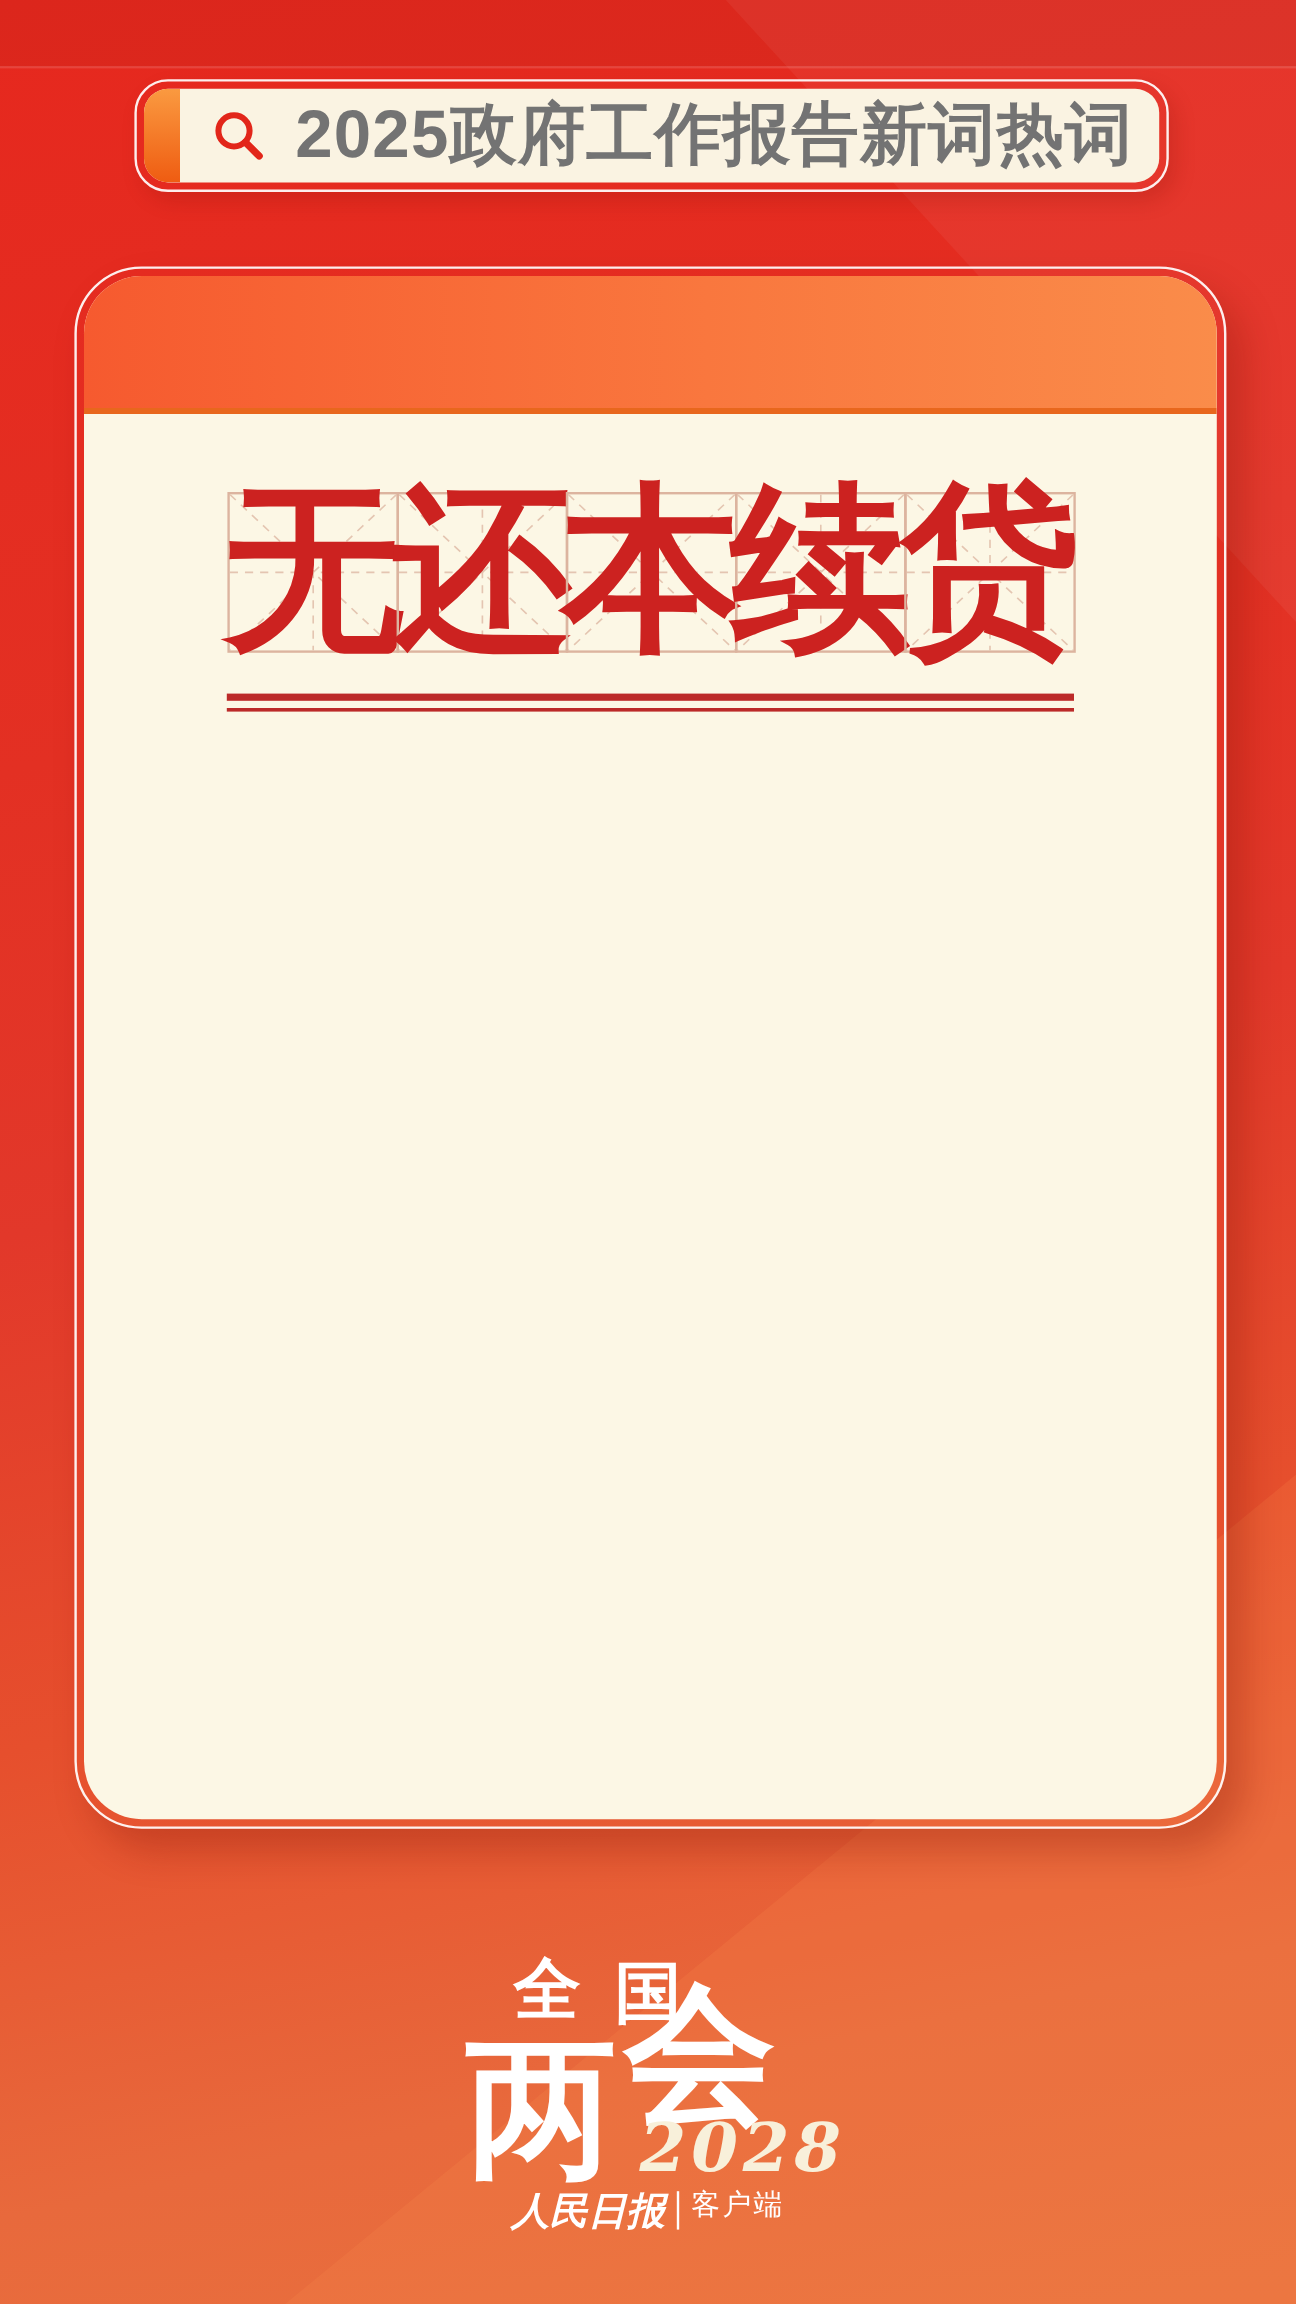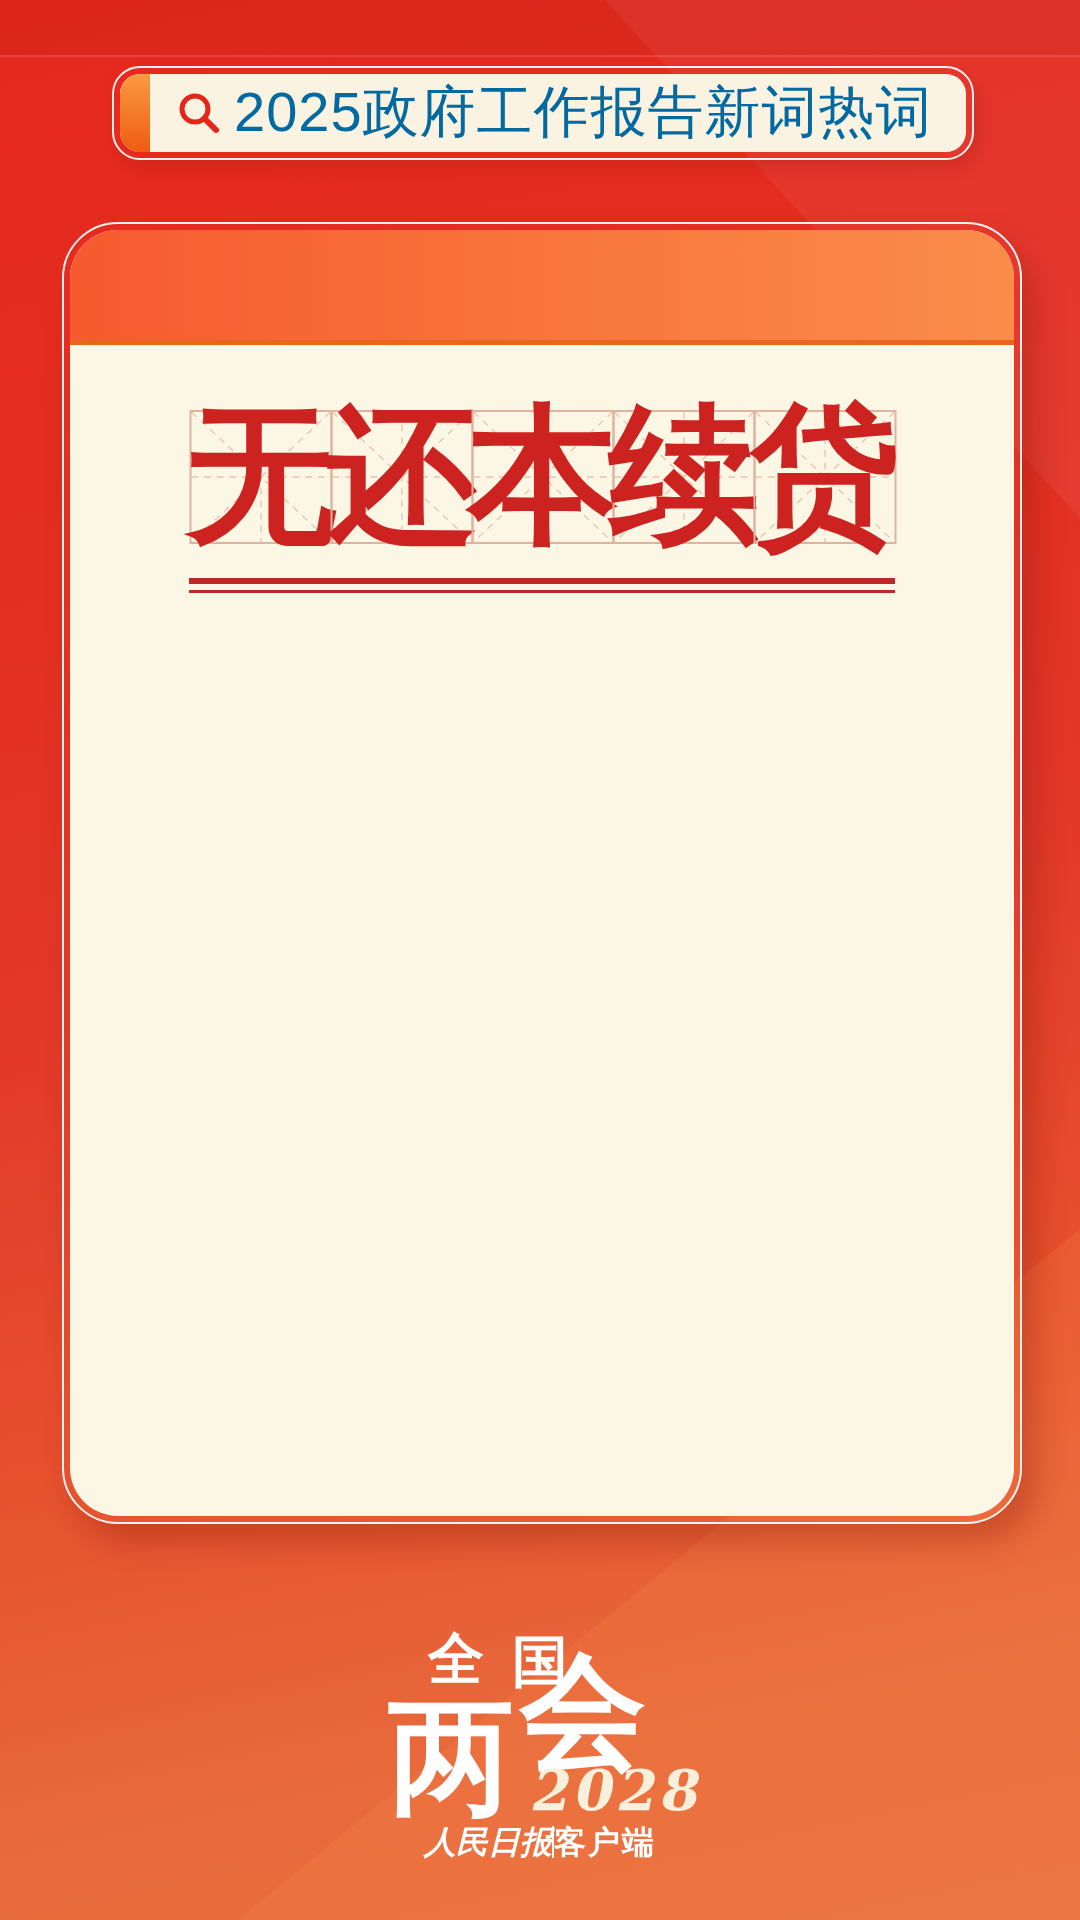--- a/index.html
+++ b/index.html
@@ -20,21 +20,21 @@
     border:2px solid rgba(255,255,255,0.92);border-radius:28px;padding:6px;
     box-shadow:6px 8px 16px rgba(140,20,8,0.22);
   }
   .badge{
     width:100%;height:100%;background:#faf3e2;border-radius:20px;
     display:flex;align-items:center;overflow:hidden;
   }
   .badge-accent{flex:0 0 30px;align-self:stretch;background:linear-gradient(180deg,#fa9a40 0%,#ef5c12 100%);}
   .badge-search{flex:0 0 auto;margin-left:26px;display:flex;align-items:center;}
   .badge-title{
-    margin-left:12px;font-weight:normal;font-size:56px;color:#0369a1;letter-spacing:1px;
+    margin-left:24px;font-weight:bold;font-size:56px;color:#737373;letter-spacing:1px;
     font-family:"Liberation Sans",sans-serif;white-space:nowrap;
   }
 
   
   .card-outline{
     position:absolute;left:62px;top:222px;width:960px;height:1302px;box-sizing:border-box;
     border:2px solid rgba(255,255,255,0.92);border-radius:56px;padding:6px;
     box-shadow:14px 18px 30px rgba(130,20,8,0.30);
   }
   .card{
@@ -73,25 +73,25 @@
   .logo-guo{left:512px;top:1633px;font-size:56px;}
   .logo-hui{left:520px;top:1648px;font-size:126px;}
   .logo-liang{left:388px;top:1694px;font-size:126px;}
   .logo-year{
     position:absolute;left:533px;top:1762px;color:#f8f0da;
     font-family:"DejaVu Serif","Liberation Serif",serif;font-style:italic;font-weight:bold;
     font-size:56px;line-height:1;letter-spacing:4px;
   }
   .logo-brandline{
     position:absolute;left:50%;top:1826px;transform:translateX(-50%);
-    display:flex;align-items:flex-start;color:#ffffff;
+    display:flex;align-items:flex-start;gap:10px;color:#ffffff;
   }
   .brand-name{font-family:"DejaVu Serif","Liberation Serif",serif;font-style:italic;font-weight:bold;font-size:32px;line-height:1;}
   .brand-divider{width:2px;height:32px;background:#ffffff;}
-  .brand-suffix{font-family:"Liberation Sans",sans-serif;font-weight:bold;font-size:32px;line-height:1;letter-spacing:2px;}
+  .brand-suffix{font-family:"Liberation Sans",sans-serif;font-weight:normal;font-size:24px;line-height:1;letter-spacing:2px;}
 </style>
 </head>
 <body>
 
 <div class="poster">
 
   <div class="bg-layer bg-topband"></div>
   <div class="bg-topline"></div>
   <div class="bg-layer bg-corner"></div>
   <div class="bg-layer bg-diag"></div>

